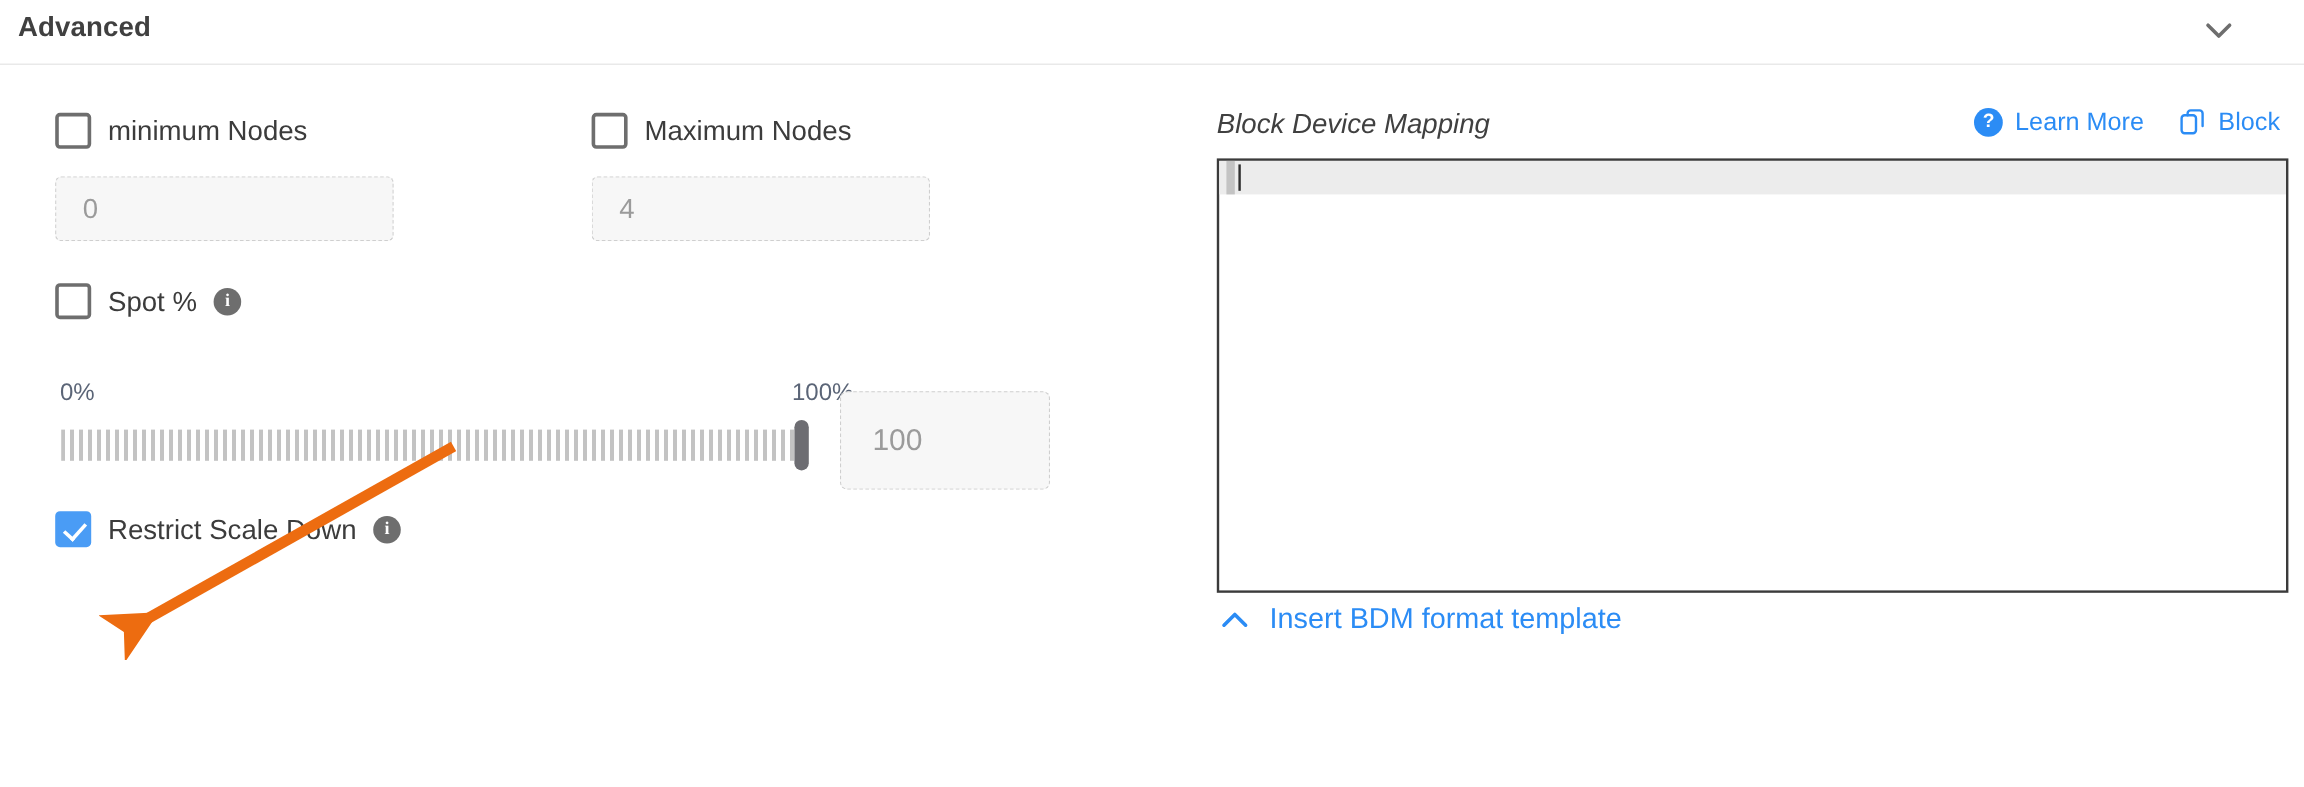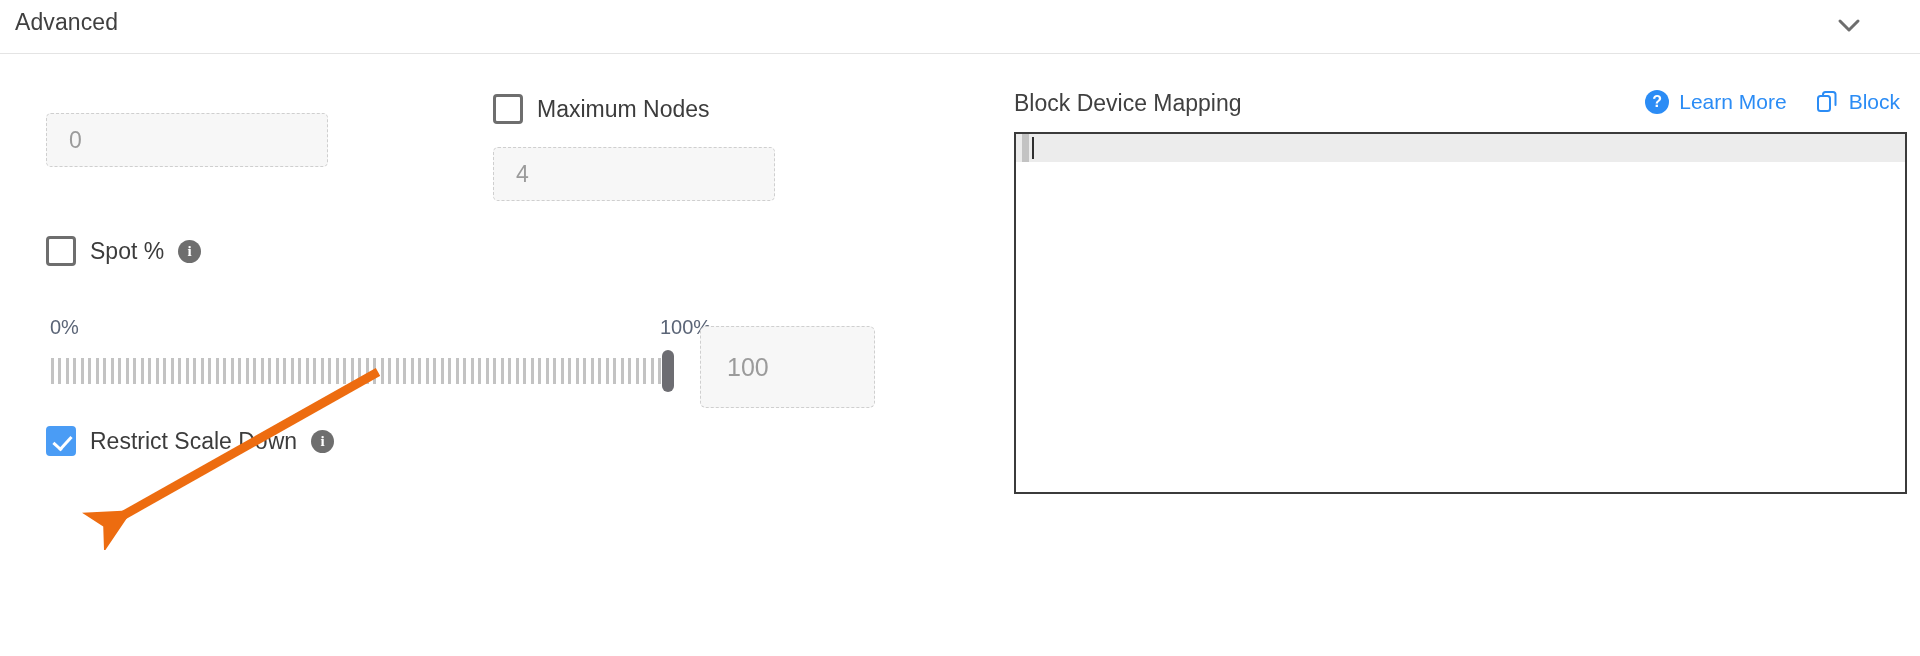--- a/index.html
+++ b/index.html
@@ -17,20 +17,21 @@
   }
 
   
   .panel-header {
     position: absolute;
     left: 0; top: 0;
     width: 1920px;
     height: 54px;
     border-bottom: 1px solid #e4e4e4;
     box-sizing: border-box;
+    font-weight: bold;
   }
   .panel-title {
     position: absolute;
     left: 15px; top: 9px;
     font-size: 23px;
     color: #404040;
     letter-spacing: .1px;
   }
   .chevron-collapse {
     position: absolute;
@@ -196,20 +197,21 @@
     left: 14px; top: 36px;
     width: 890px;
     height: 32px;
   }
   .bdm-title {
     position: absolute;
     left: 0; top: 0;
     font-size: 23px;
     color: #404040;
     white-space: nowrap;
+    font-style: italic;
   }
   .bdm-actions {
     position: absolute;
     right: 4px; top: 0;
     display: flex;
     align-items: center;
     gap: 10px;
   }
   .q-icon {
     width: 24px; height: 24px;
@@ -306,20 +308,24 @@
   <div class="chevron-collapse">
     <svg width="34" height="30" viewBox="0 0 34 30">
       <polyline points="8,11 17,20 26,11" fill="none" stroke="#6e6e6e" stroke-width="3" stroke-linecap="round" stroke-linejoin="round"></polyline>
     </svg>
   </div>
 </div>
 
 <div class="left-col">
 
   <div class="field-group" id="group-min">
+    <div class="cb-row">
+      <div class="checkbox"></div>
+      <div class="cb-label">minimum Nodes</div>
+    </div>
     <div class="ghost-input">0</div>
   </div>
 
   <div class="field-group" id="group-max">
     <div class="cb-row">
       <div class="checkbox"></div>
       <div class="cb-label">Maximum Nodes</div>
     </div>
     <div class="ghost-input">4</div>
   </div>
@@ -370,20 +376,28 @@
   </div>
 
   <div class="code-editor">
     <div class="code-active-line">
       <div class="code-gutter-mark"></div>
       <div class="code-caret"></div>
     </div>
     <div class="code-body"></div>
   </div>
 
+  <div class="insert-template">
+    <span class="chev-up">
+      <svg width="30" height="22" viewBox="0 0 30 22">
+        <polyline points="6,16 15,7 24,16" fill="none" stroke="#2b8cf5" stroke-width="3" stroke-linecap="round" stroke-linejoin="round"></polyline>
+      </svg>
+    </span>
+    <span class="insert-label">Insert BDM format template</span>
+  </div>
 </div>
 
 <div class="annot-arrow">
   <svg width="320" height="190" viewBox="0 0 320 190">
     <defs>
       <marker id="arrowhead" markerWidth="5" markerHeight="5" refX="2.2" refY="2.5" orient="auto" markerUnits="strokeWidth">
         <path d="M5,0 L0,2.5 L5,5 L3.7,2.5 Z" fill="#ed6c10"></path>
       </marker>
     </defs>
     <line x1="318" y1="12" x2="55" y2="160" stroke="#ed6c10" stroke-width="9" stroke-linecap="butt" marker-end="url(#arrowhead)"></line>

